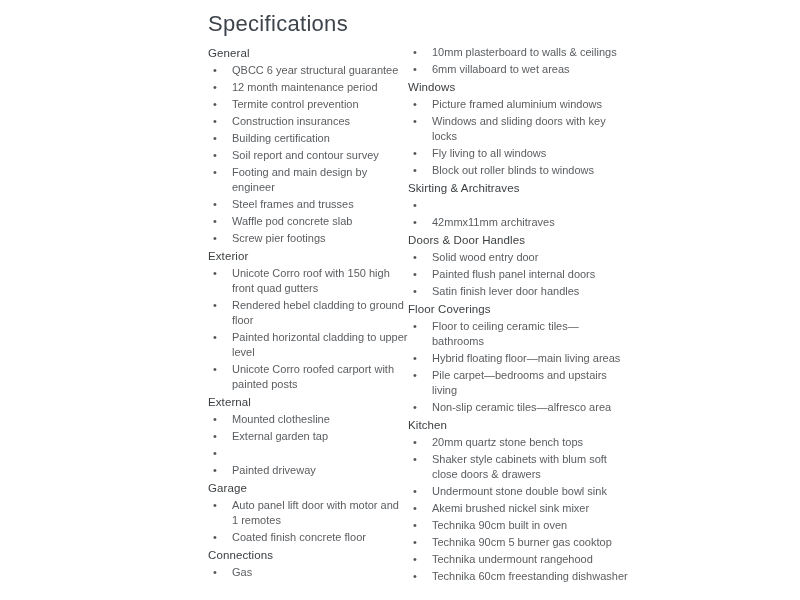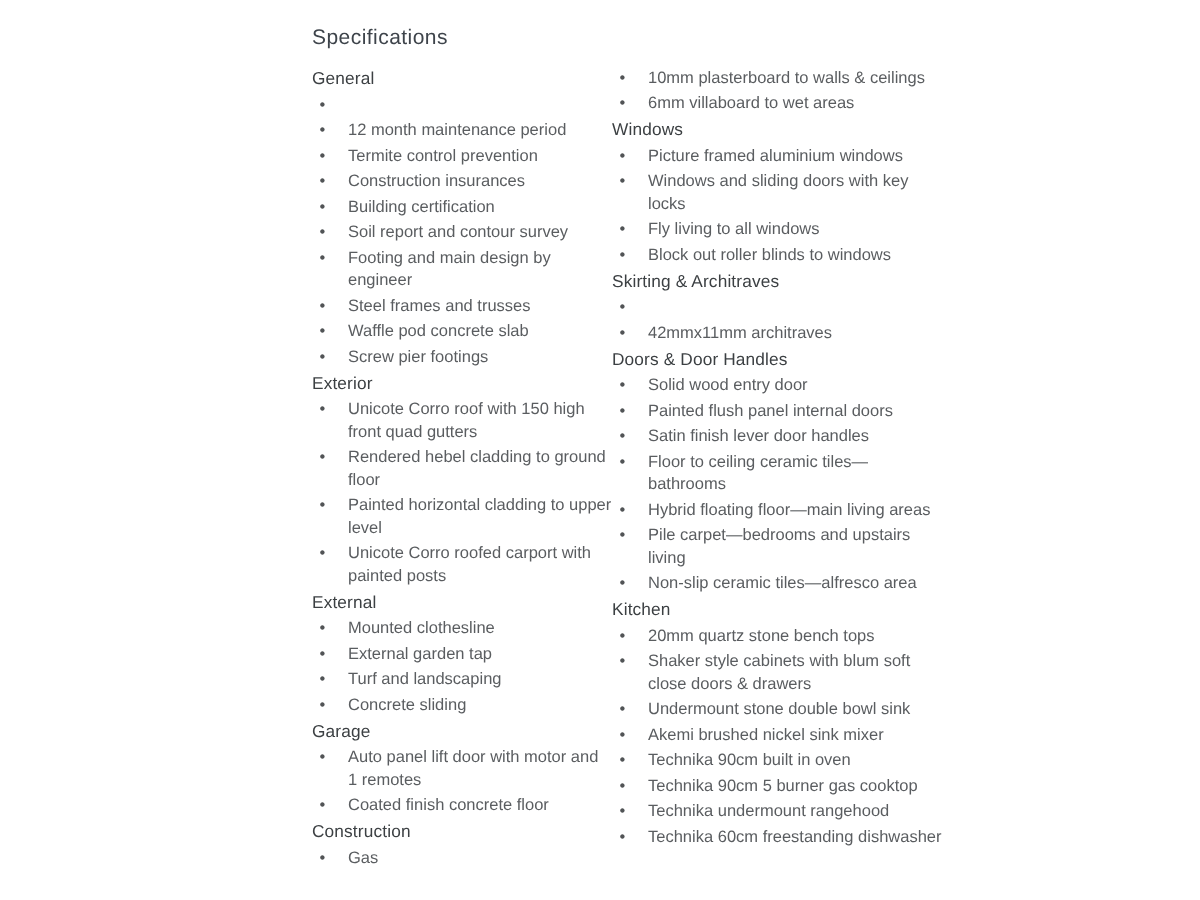--- a/index.html
+++ b/index.html
@@ -12,21 +12,21 @@
   *{margin:0;padding:0;box-sizing:border-box;}
   html,body{background:var(--bg);}
   body{
     width:800px;height:600px;overflow:hidden;position:relative;
     font-family:"Liberation Sans","DejaVu Sans",sans-serif;
   }
   .content{
     position:absolute;left:208px;top:12px;width:430px;
   }
   h1.page-title{
-    font-size:14px;font-weight:300;letter-spacing:0.3px;
+    font-size:22px;font-weight:300;letter-spacing:0.3px;
     color:var(--title-color);line-height:24px;margin-bottom:9px;
   }
   .columns{display:flex;align-items:flex-start;}
   .col{width:200px;flex:0 0 200px;}
   .col + .col{width:222px;flex:0 0 222px;}
   .section h2{
     font-size:11.5px;font-weight:400;color:var(--heading-color);
     line-height:17px;margin:0 0 1px 0;letter-spacing:0.1px;
   }
   .section ul{list-style:none;}
@@ -46,20 +46,21 @@
 
 <div class="content">
   <h1 class="page-title">Specifications</h1>
   <div class="columns" id="columns">
       <div class="col">
         <div class="section">
           <h2>General</h2>
           <ul>
             <li>
               <span class="bullet">•</span>
+              <span class="item-text">QBCC 6 year structural guarantee</span>
             </li>
             <li>
               <span class="bullet">•</span>
               <span class="item-text">12 month maintenance period</span>
             </li>
             <li>
               <span class="bullet">•</span>
               <span class="item-text">Termite control prevention</span>
             </li>
             <li>
@@ -123,43 +124,42 @@
             <li>
               <span class="bullet">•</span>
               <span class="item-text">Mounted clothesline</span>
             </li>
             <li>
               <span class="bullet">•</span>
               <span class="item-text">External garden tap</span>
             </li>
             <li>
               <span class="bullet">•</span>
-              <span class="item-text">Turf and landscaping</span>
-            </li>
-            <li>
-              <span class="bullet">•</span>
-              <span class="item-text">Concrete sliding</span>
+            </li>
+            <li>
+              <span class="bullet">•</span>
+              <span class="item-text">Painted driveway</span>
             </li>
           </ul>
         </div>
         <div class="section">
           <h2>Garage</h2>
           <ul>
             <li>
               <span class="bullet">•</span>
               <span class="item-text">Auto panel lift door with motor and 1 remotes</span>
             </li>
             <li>
               <span class="bullet">•</span>
               <span class="item-text">Coated finish concrete floor</span>
             </li>
           </ul>
         </div>
         <div class="section">
-          <h2>Construction</h2>
+          <h2>Connections</h2>
           <ul>
             <li>
               <span class="bullet">•</span>
               <span class="item-text">Gas</span>
             </li>
           </ul>
         </div>
       </div>
       <div class="col">
         <div class="section">
@@ -218,20 +218,21 @@
               <span class="bullet">•</span>
               <span class="item-text">Painted flush panel internal doors</span>
             </li>
             <li>
               <span class="bullet">•</span>
               <span class="item-text">Satin finish lever door handles</span>
             </li>
           </ul>
         </div>
         <div class="section">
+          <h2>Floor Coverings</h2>
           <ul>
             <li>
               <span class="bullet">•</span>
               <span class="item-text">Floor to ceiling ceramic tiles—bathrooms</span>
             </li>
             <li>
               <span class="bullet">•</span>
               <span class="item-text">Hybrid floating floor—main living areas</span>
             </li>
             <li>

